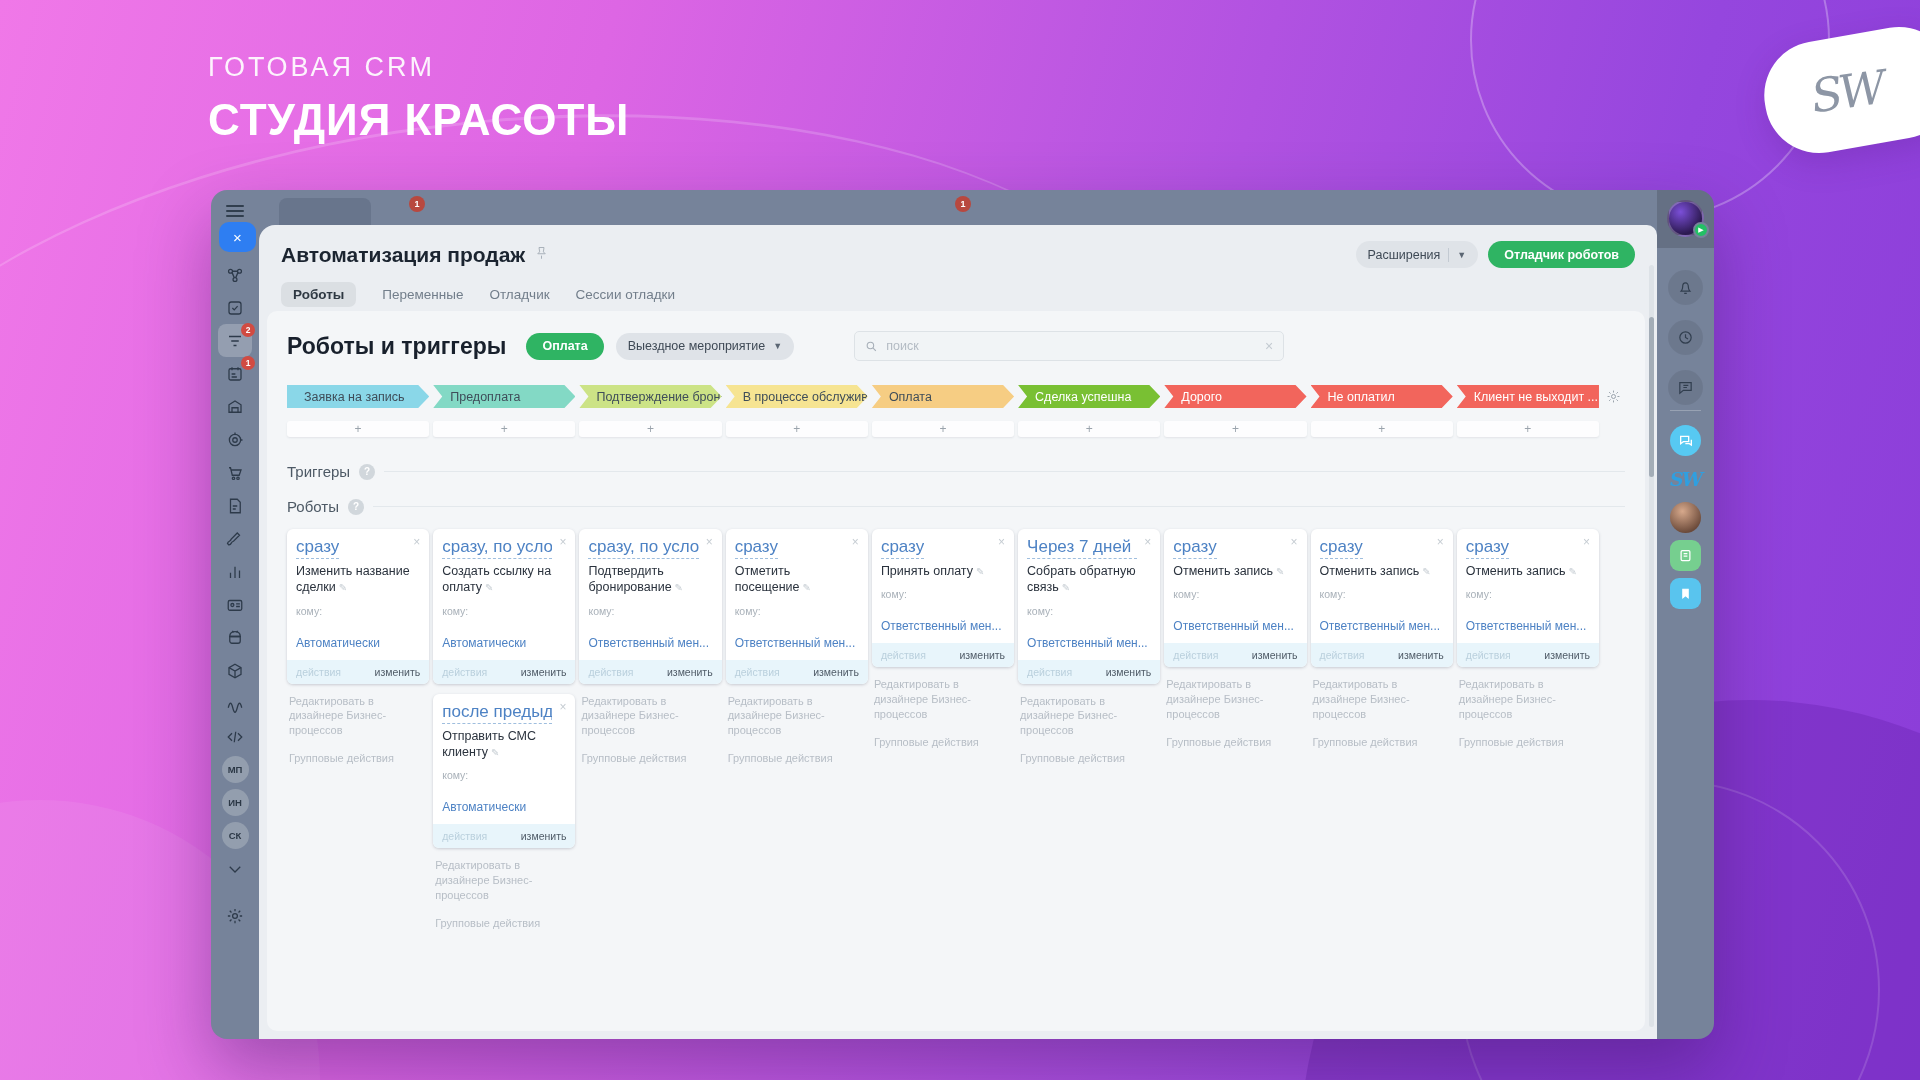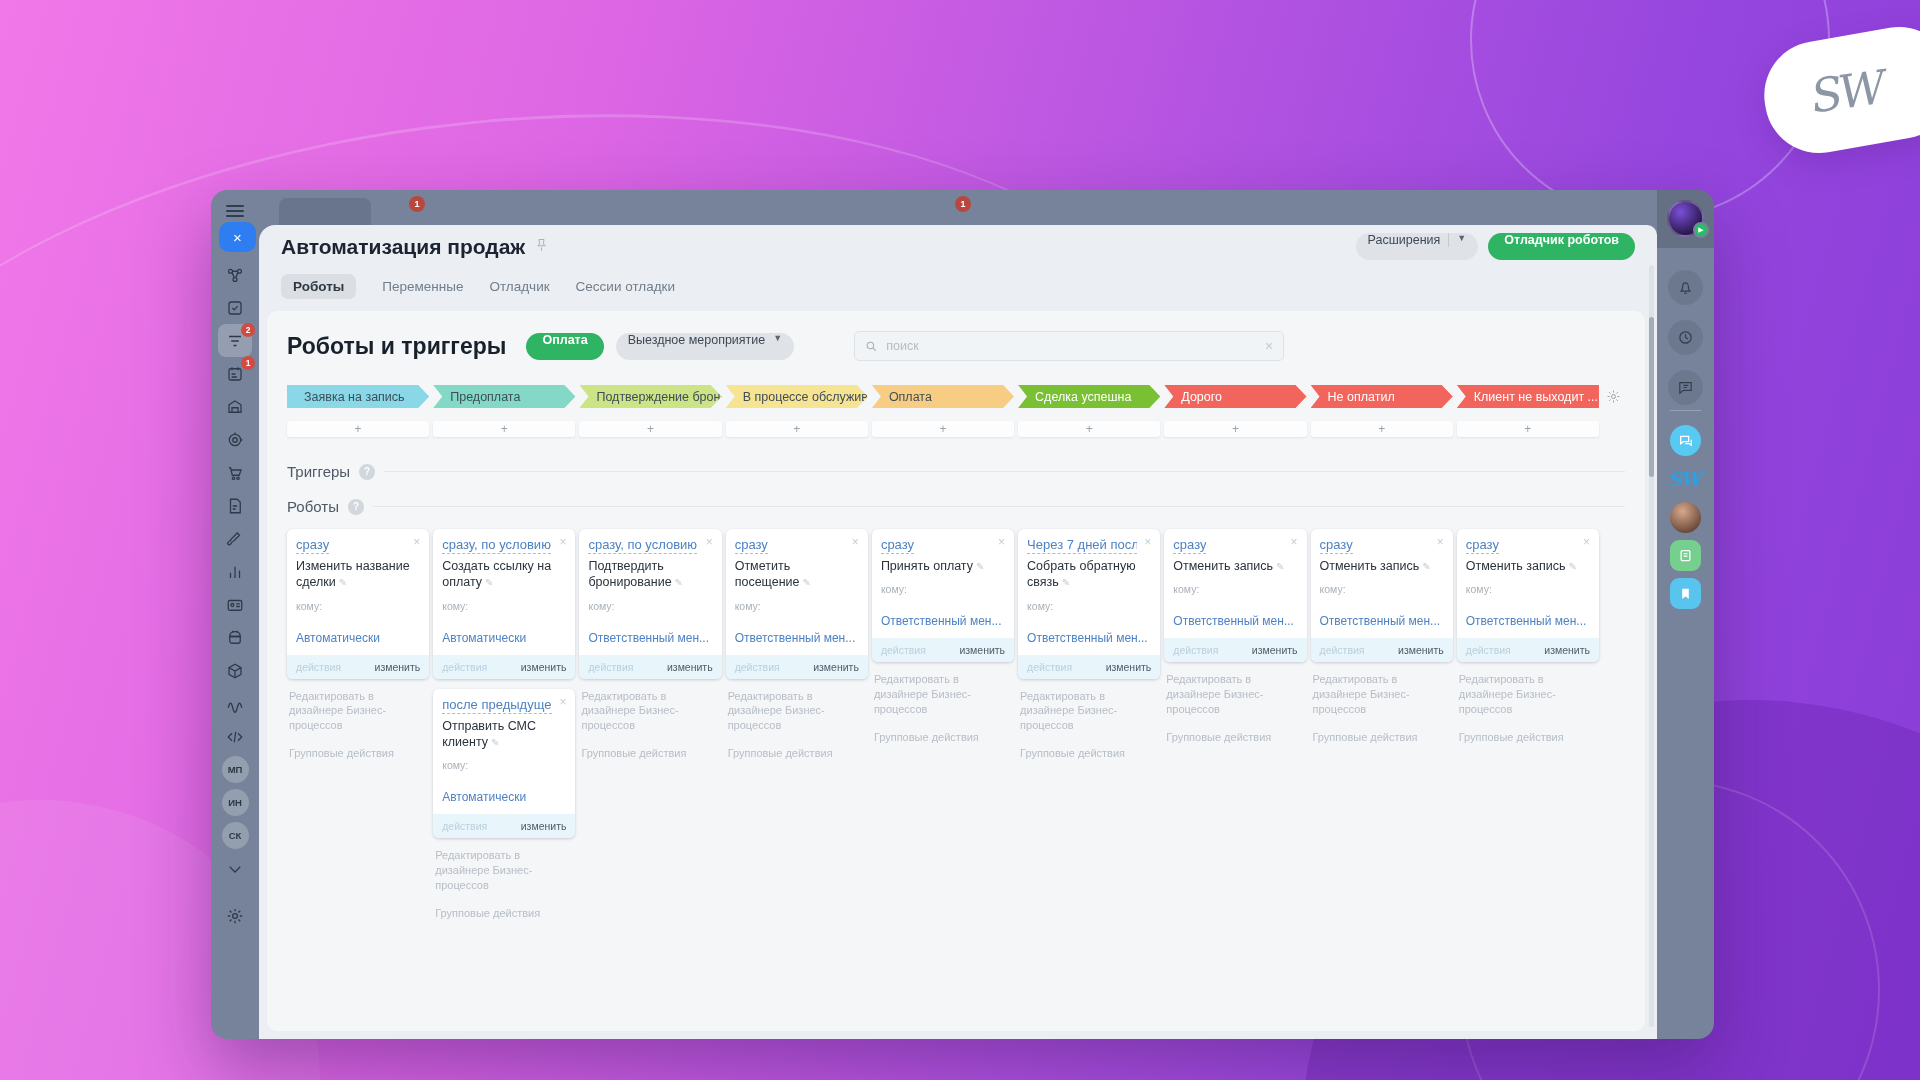--- a/index.html
+++ b/index.html
@@ -63,26 +63,26 @@
   .rr-circle { position:absolute; left:11px; width:35px; height:35px; border-radius:50%; background:rgba(0,0,0,.08);
     display:flex; align-items:center; justify-content:center; }
   .rr-circle svg { width:17px; height:17px; stroke:#313e4e; fill:none; stroke-width:1.7; }
   .rr-div { position:absolute; left:13px; width:31px; height:1px; background:rgba(255,255,255,.25); }
   .rr-color { position:absolute; left:13px; width:31px; height:31px; border-radius:50%;
     display:flex; align-items:center; justify-content:center; }
   .rr-sw { font-family:"DejaVu Serif", serif; font-style:italic; font-weight:bold; font-size:19px; color:#2f9fe0; letter-spacing:-2px; }
 
   
   .modal { position:absolute; left:48px; top:35px; right:57px; bottom:0; background:#ebeef2; border-radius:16px 10px 0 0; }
-  .modal-header { display:flex; align-items:center; justify-content:space-between; padding:8px 22px 0 22px; }
+  .modal-header { display:flex; align-items:center; justify-content:space-between; padding:8px 22px 0 22px;margin-top:8px; }
   .modal-title-row { display:flex; align-items:center; gap:9px; }
   .modal-title { font-size:21px; font-weight:bold; color:#1b2430; }
   .pin-icon svg { width:15px; height:15px; stroke:#a9b1ba; fill:none; stroke-width:1.6; }
   .hdr-actions { display:flex; align-items:center; gap:10px; }
-  .pill { height:27px; border-radius:15px; display:flex; font-size:12.5px; cursor:pointer; }
+  .pill { height:27px; border-radius:15px; display:flex; align-items:center; font-size:12.5px; cursor:pointer; }
   .pill.gray { background:#dfe3e8; color:#3e4955; padding:0 12px; gap:8px; }
   .pill.gray .sep { width:1px; height:14px; background:#c3cad2; }
   .pill.gray .chev { font-size:9px; color:#5b6673; }
   .pill.green { background:#2fb463; color:#fff; padding:0 16px; font-weight:bold; }
 
   .tabs { display:flex; align-items:center; gap:26px; padding:14px 22px 12px 22px; }
   .tab { font-size:13.5px; color:#727e8b; cursor:pointer; }
   .tab.active { background:#dbdfe3; color:#2e3842; padding:5px 12px; border-radius:7px; font-weight:bold; }
 
   .content { position:absolute; left:8px; right:12px; top:86px; bottom:8px; background:#f4f6f8; border-radius:10px; overflow:hidden; }
@@ -114,21 +114,21 @@
   .section-label { font-size:15px; color:#4d5965; }
   .q-circle { width:16px; height:16px; border-radius:50%; background:#d1d7dc; color:#fff; font-size:10px; font-weight:bold;
     display:flex; align-items:center; justify-content:center; cursor:pointer; }
   .section-line { flex:1; height:1px; background:#e3e8ec; }
 
   .cols { display:flex; gap:4px; margin:14px 46px 0 20px; align-items:flex-start; }
   .robot-col { flex:1; min-width:0; }
   .card { background:#fff; border-radius:6px; overflow:hidden; box-shadow:0 1px 3px rgba(85,95,110,.28); margin-bottom:10px; }
   .card-body { padding:8px 9px 10px 9px; min-height:100px; }
   .when-row { display:flex; justify-content:space-between; align-items:flex-start; }
-  .when-link { font-size:13px; color:#4d82c4; border-bottom:1px dashed #9fbede; padding-bottom:1px; cursor:pointer;
+  .when-link { font-size:17px; color:#4d82c4; border-bottom:1px dashed #9fbede; padding-bottom:1px; cursor:pointer;
     white-space:nowrap; overflow:hidden; max-width:calc(100% - 14px); }
   .card-close { color:#c5ccd2; font-size:12px; line-height:10px; cursor:pointer; }
   .card-title { font-size:12.5px; color:#2a323d; line-height:1.3; margin-top:4px; }
   .card-title .pencil { color:#c5ccd2; font-size:10px; margin-left:3px; }
   .card-to-label { font-size:10.5px; color:#a9b1b9; margin-top:9px; }
   .card-to { font-size:12px; color:#4d82c4; margin-top:19px; cursor:pointer; }
   .card-footer { height:24px; background:#e8f5fb; display:flex; align-items:center; justify-content:space-between; padding:0 9px; }
   .cf-actions { font-size:10.5px; color:#bad0dd; cursor:pointer; }
   .cf-edit { font-size:10.5px; color:#505c68; cursor:pointer; }
   .col-links { margin-top:4px; padding:0 2px; }
@@ -141,20 +141,24 @@
 </head>
 <body>
 
 <div class="canvas">
   <div class="decor swoosh"></div>
   <div class="decor c1"></div>
   <div class="decor c2"></div>
   <div class="decor c3"></div>
   <div class="decor c4"></div>
 
+  <div class="hero">
+    <div class="kicker">ГОТОВАЯ CRM</div>
+    <div class="title">СТУДИЯ КРАСОТЫ</div>
+  </div>
 
   <div class="sw-badge">
     <span>SW</span>
   </div>
 
   <div class="app-window">
     <div class="ghost-tab"></div>
     <div class="top-badge" style="left:198px">1</div>
     <div class="top-badge" style="left:744px">1</div>
 

